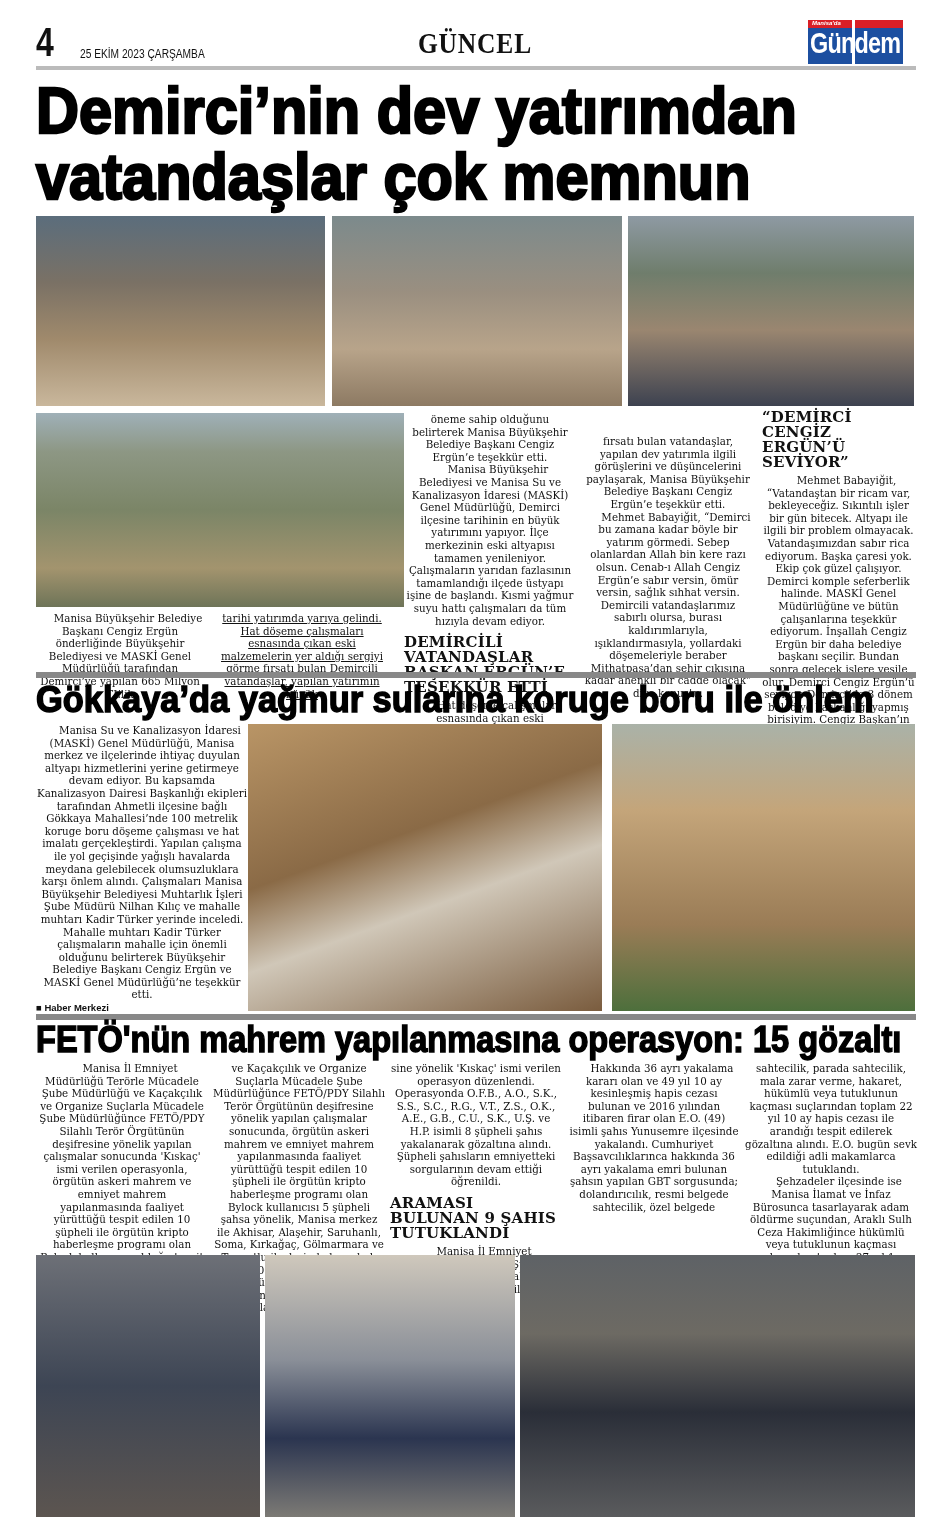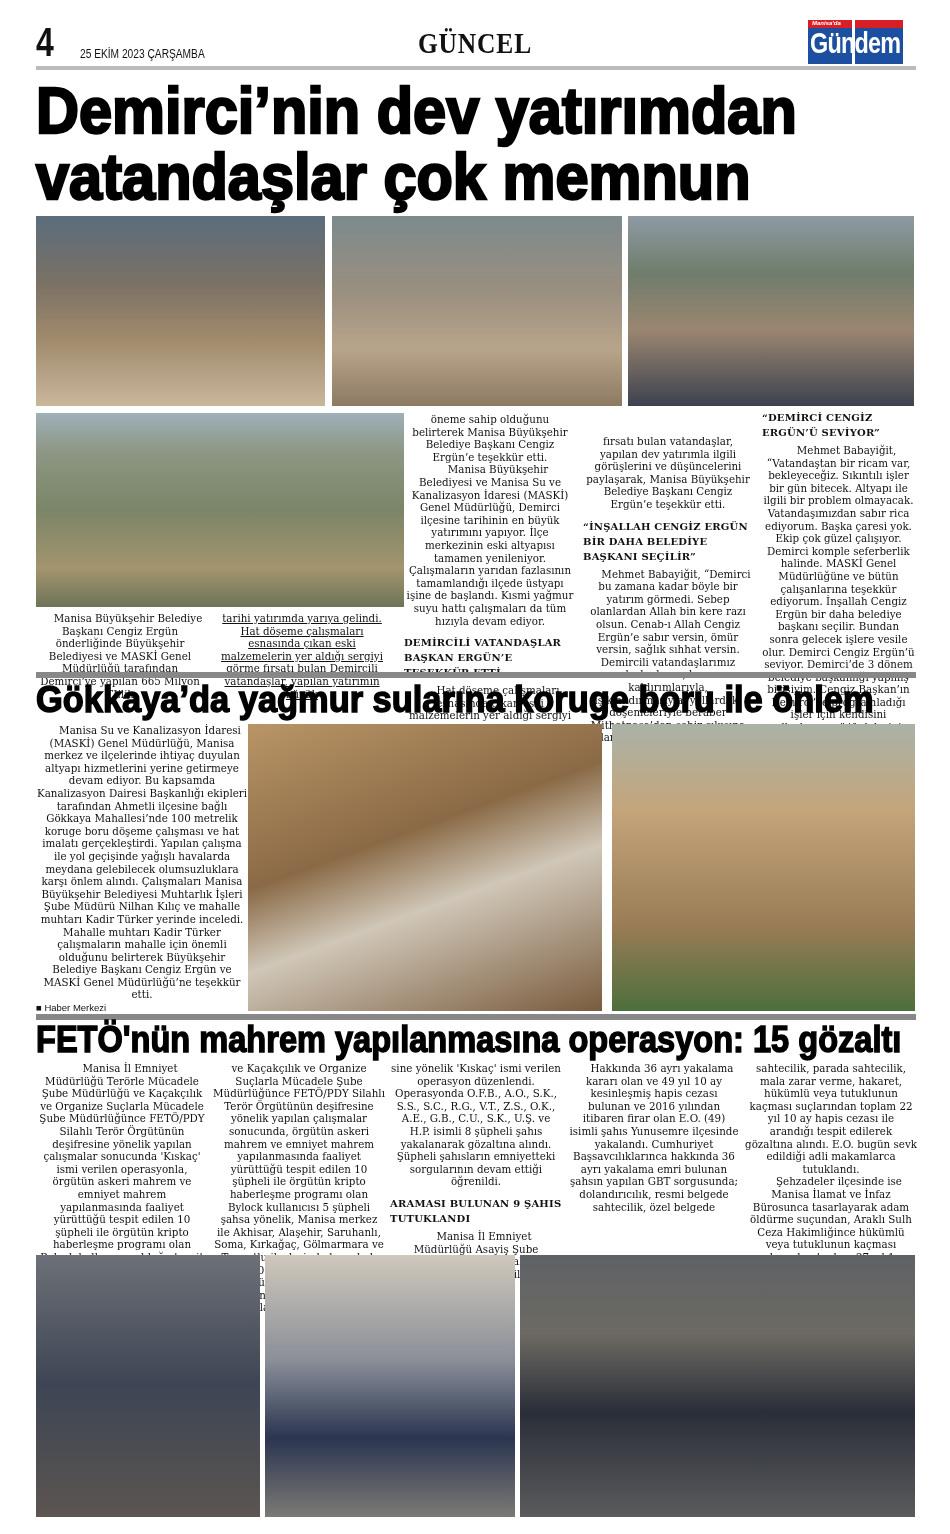--- a/index.html
+++ b/index.html
@@ -23,22 +23,22 @@
   .ph-market2 { background: linear-gradient(180deg, #7c8a8c 0%, #9a8f80 40%, #b8a48a 70%, #8d7a63 100%); }
   .ph-market3 { background: linear-gradient(180deg, #8e9aa3 0%, #6f7d6c 30%, #9a8670 60%, #3d4250 100%); }
   .ph-aerial { background: linear-gradient(180deg, #9fb0b8 0%, #8d9784 20%, #7b8567 50%, #a3946e 80%, #6e7458 100%); }
   .ph-dig1 { background: linear-gradient(160deg, #b99566 0%, #8a6a46 40%, #d0c7b8 60%, #7a5c3e 100%); }
   .ph-dig2 { background: linear-gradient(180deg, #aab2a8 0%, #c4a57a 30%, #9a7c56 70%, #4d6f3c 100%); }
   .ph-police1 { background: linear-gradient(180deg, #6d7077 0%, #3d4554 50%, #5c5550 100%); }
   .ph-police2 { background: linear-gradient(180deg, #cfc8bc 0%, #8a8f98 40%, #2b3550 70%, #7c7a75 100%); }
   .ph-police3 { background: linear-gradient(180deg, #5e6266 0%, #6d6a63 30%, #2a2e38 60%, #5a5b5d 100%); }
   .col { position: absolute; font-size: 10.3px; line-height: 12.6px; text-align: left; }
   .col p { text-indent: 16px; text-align: center; }
-  .subhead { font-family: "DejaVu Serif", serif; font-weight: bold; font-size: 10px; line-height: 15px; margin: 8px 0 4px; letter-spacing: 0.2px; }
-  .credit { font-family: "Liberation Sans", sans-serif; font-weight: normal; font-size: 9.5px; }
+  .subhead { font-family: "DejaVu Serif", serif; font-weight: bold; font-size: 15px; line-height: 15px; margin: 8px 0 4px; letter-spacing: 0.2px; }
+  .credit { font-family: "Liberation Sans", sans-serif; font-weight: bold; font-size: 9.5px; }
   .credit::before { content: "■ "; }
   .rule { position: absolute; height: 6px; background: #888; }
 </style>
 </head>
 <body>
 
 <div class="abs masthead-num">4</div>
 <div class="abs masthead-date">25 EKİM 2023 ÇARŞAMBA</div>
 <div class="abs masthead-section">GÜNCEL</div>
 <div class="abs logo">
@@ -67,21 +67,20 @@
   <p style="text-indent:0">tarihi yatırımda yarıya gelindi. Hat döşeme çalışmaları esnasında çıkan eski malzemelerin yer aldığı sergiyi görme fırsatı bulan Demircili vatandaşlar, yapılan yatırımın büyük</p>
 </div>
 <div class="col" style="left:404px;top:413px;width:172px;">
   <p style="text-indent:0">öneme sahip olduğunu belirterek Manisa Büyükşehir Belediye Başkanı Cengiz Ergün’e teşekkür etti.</p>
   <p>Manisa Büyükşehir Belediyesi ve Manisa Su ve Kanalizasyon İdaresi (MASKİ) Genel Müdürlüğü, Demirci ilçesine tarihinin en büyük yatırımını yapıyor. İlçe merkezinin eski altyapısı tamamen yenileniyor. Çalışmaların yarıdan fazlasının tamamlandığı ilçede üstyapı işine de başlandı. Kısmi yağmur suyu hattı çalışmaları da tüm hızıyla devam ediyor.</p>
   <div class="subhead">DEMİRCİLİ VATANDAŞLAR BAŞKAN ERGÜN’E TEŞEKKÜR ETTİ</div>
   <p>Hat döşeme çalışmaları esnasında çıkan eski malzemelerin yer aldığı sergiyi ilçe halk pazarında görme</p>
 </div>
 <div class="col" style="left:583px;top:435px;width:170px;">
   <p style="text-indent:0">fırsatı bulan vatandaşlar, yapılan dev yatırımla ilgili görüşlerini ve düşüncelerini paylaşarak, Manisa Büyükşehir Belediye Başkanı Cengiz Ergün’e teşekkür etti.</p>
-  <div class="subhead">“İNŞALLAH CENGİZ ERGÜN BİR DAHA BELEDİYE BAŞKANI SEÇİLİR”</div>
   <p>Mehmet Babayiğit, “Demirci bu zamana kadar böyle bir yatırım görmedi. Sebep olanlardan Allah bin kere razı olsun. Cenab-ı Allah Cengiz Ergün’e sabır versin, ömür versin, sağlık sıhhat versin. Demircili vatandaşlarımız sabırlı olursa, burası kaldırımlarıyla, ışıklandırmasıyla, yollardaki döşemeleriyle beraber Mithatpaşa’dan şehir çıkışına kadar ahenkli bir cadde olacak” diye konuştu.</p>
 </div>
 <div class="col" style="left:762px;top:410px;width:153px;">
   <div class="subhead" style="margin-top:0">“DEMİRCİ CENGİZ ERGÜN’Ü SEVİYOR”</div>
   <p>Mehmet Babayiğit, “Vatandaştan bir ricam var, bekleyeceğiz. Sıkıntılı işler bir gün bitecek. Altyapı ile ilgili bir problem olmayacak. Vatandaşımızdan sabır rica ediyorum. Başka çaresi yok. Ekip çok güzel çalışıyor. Demirci komple seferberlik halinde. MASKİ Genel Müdürlüğüne ve bütün çalışanlarına teşekkür ediyorum. İnşallah Cengiz Ergün bir daha belediye başkanı seçilir. Bundan sonra gelecek işlere vesile olur. Demirci Cengiz Ergün’ü seviyor. Demirci’de 3 dönem belediye başkanlığı yapmış birisiyim. Cengiz Başkan’ın Demirci’ye programladığı işler için kendisini alkışlıyorum” ifadelerini kullandı.</p>
   <span class="credit">Haber Merkezi</span>
 </div>
 <div class="rule" style="left:36px;top:672px;width:880px;"></div>
 
 <div class="abs headline h2">Gökkaya’da yağmur sularına koruge boru ile önlem</div>

